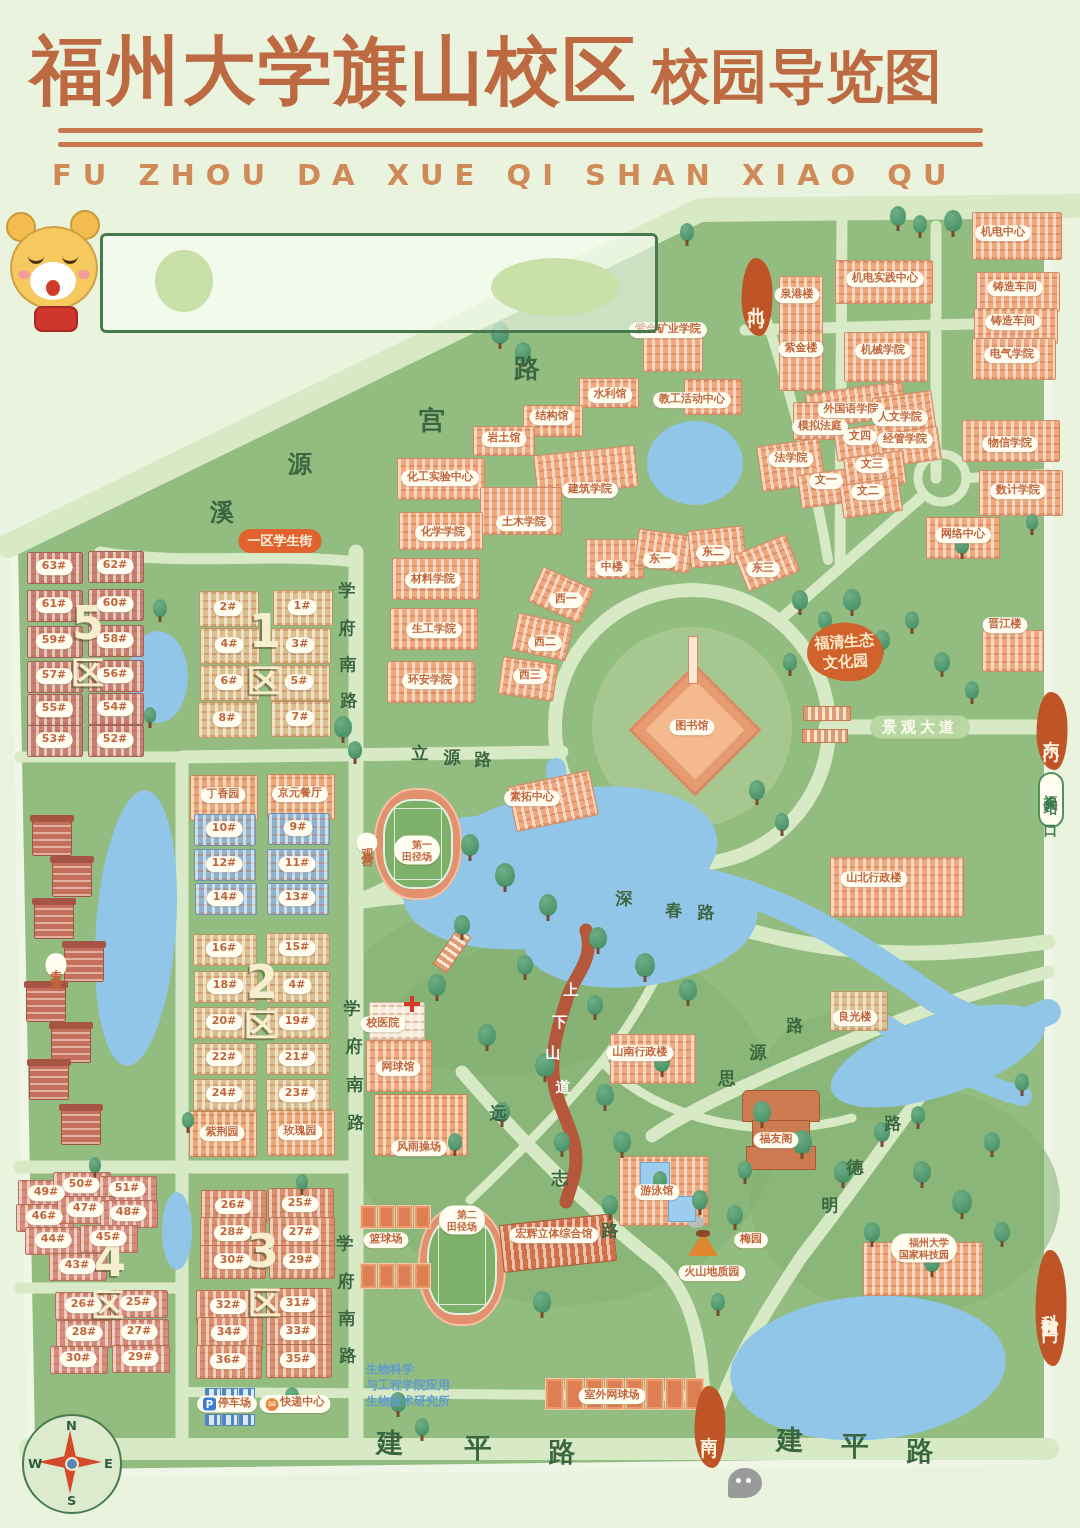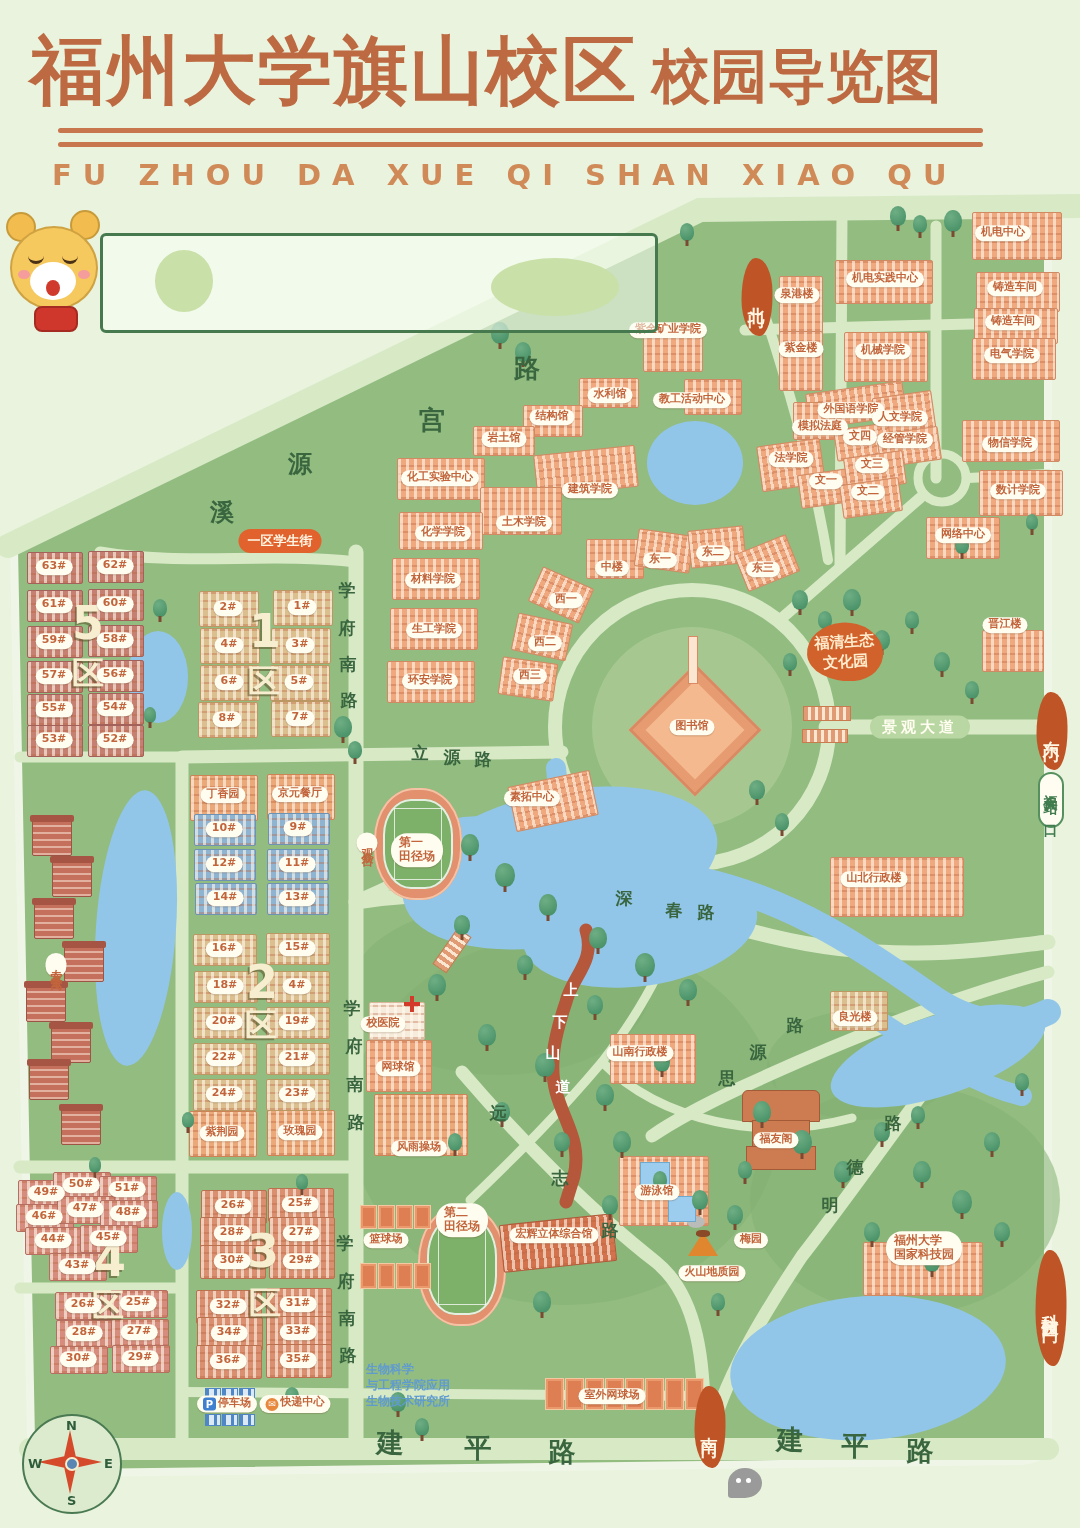--- a/index.html
+++ b/index.html
@@ -37,21 +37,21 @@
   .tt{background-color:#dcbf8f;border-color:#bb9862;}
   .tb{background-color:#8fb4d2;border-color:#6e92b3;}
   .tp{background-color:#d68d7e;border-color:#b56f62;}
   .tr{background-color:#d98f70;border-color:#b9714f;}
   .tk{background-color:#eba879;border-color:#cd8355;}
   .ts{background-color:#d2734e;border-color:#b05a3a;}
   .tm{background-color:#f7ecdc;border-color:#d9b79a;}
   .pill{position:absolute;transform:translate(-50%,-50%);z-index:5;background:#fffdf0;border-radius:14px;
         padding:1px 6px 2px;font-size:11px;font-weight:bold;color:#c2653c;white-space:nowrap;line-height:1.15;
         box-shadow:0 1px 1px rgba(90,60,30,.25);}
-  .pill2{white-space:pre-line;text-align:left;border-radius:16px;padding:3px 8px;font-size:12px;}
+  .pill2{white-space:pre-line;text-align:right;border-radius:16px;padding:3px 8px;font-size:10px;}
   .vpill{position:absolute;transform:translate(-50%,-50%);z-index:5;background:#fffdf0;border-radius:12px;
          padding:6px 2px;font-size:12px;font-weight:bold;color:#c2653c;writing-mode:vertical-rl;
          text-orientation:upright;letter-spacing:3px;box-shadow:0 1px 1px rgba(90,60,30,.25);}
   .picon{display:inline-block;width:13px;height:13px;border-radius:3px;background:#3f7fd0;color:#fff;
          font-size:10px;line-height:13px;text-align:center;margin-right:2px;vertical-align:-2px;}
   .eicon{display:inline-block;width:13px;height:13px;border-radius:50%;background:#e8883c;color:#fff;
          font-size:9px;line-height:13px;text-align:center;margin-right:2px;vertical-align:-2px;}
   .rc{position:absolute;transform:translate(-50%,-50%);z-index:4;color:#39663f;font-weight:bold;}
   .trailc{position:absolute;transform:translate(-50%,-50%);z-index:4;color:#fff;font-weight:bold;font-size:15px;}
   .zone{position:absolute;transform:translate(-50%,-50%);z-index:4;color:#f6eecf;font-weight:bold;

